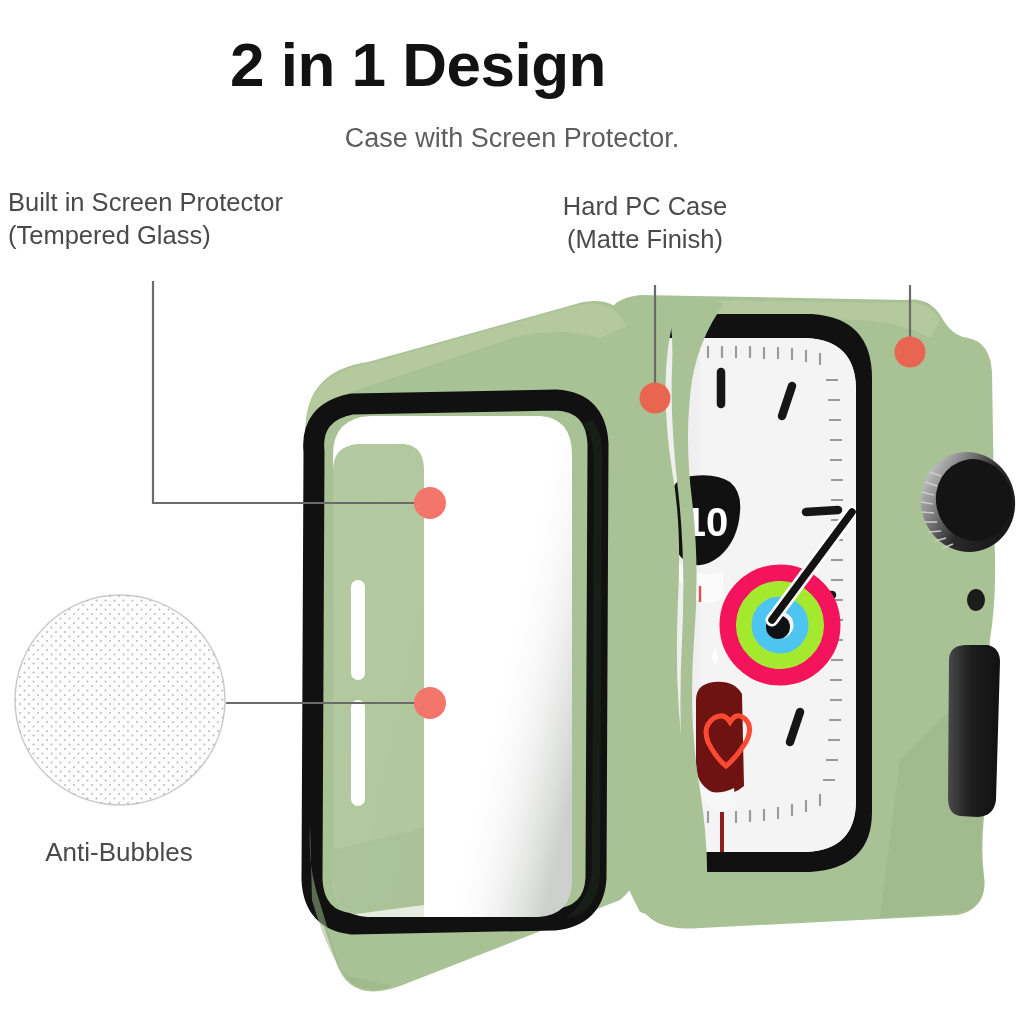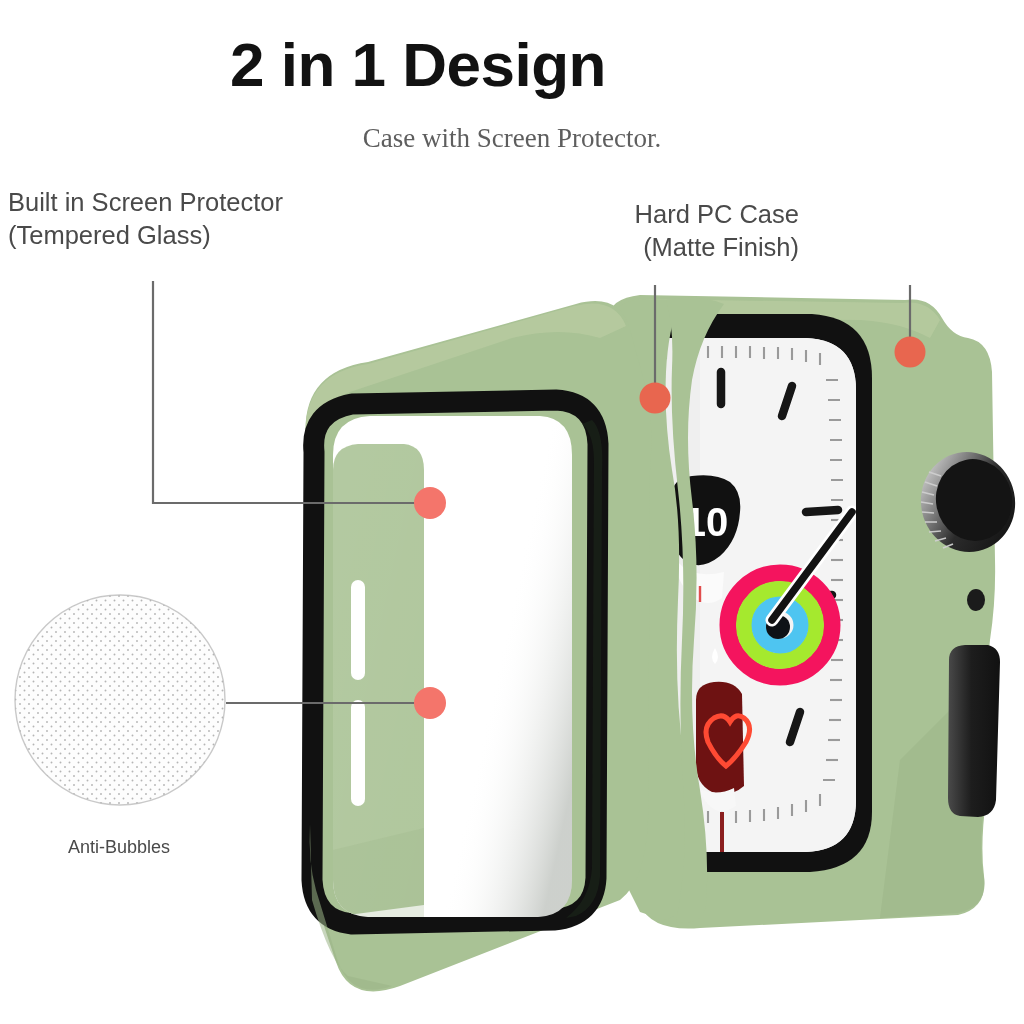--- a/index.html
+++ b/index.html
@@ -16,29 +16,29 @@
   
   #title{
     left:0;top:32px;width:836px;
     text-align:center;
     font-size:62px;font-weight:700;color:#121212;
     letter-spacing:-0.5px;line-height:1.05;
   }
   #subtitle{
     left:0;top:123px;width:1024px;
     text-align:center;
-    font-size:27px;font-weight:400;color:#5e5e5e;font-family:Liberation Serif, serif;
+    font-size:27px;font-weight:400;color:#5e5e5e;
   }
   .callout-label{
     font-size:25.5px;color:#4a4a4a;line-height:1.28;white-space:pre-line;
   }
   #lbl-protector{left:8px;top:186px;width:360px;text-align:left;}
-  #lbl-case{left:549px;top:190px;width:250px;text-align:right;margin-top:8px;}
+  #lbl-case{left:520px;top:190px;width:250px;text-align:center;}
   #lbl-anti{left:800px;top:190px;width:222px;text-align:center;}
-  #lbl-bubbles{left:0px;top:836px;width:238px;text-align:center;font-size:18px;color:#4a4a4a;}
+  #lbl-bubbles{left:0px;top:836px;width:238px;text-align:center;font-size:26px;color:#4a4a4a;}
 
   
   #art{position:absolute;left:0;top:0;width:1024px;height:1024px;}
 </style>
 </head>
 <body>
 
 <div id="stage">
 
   <svg id="art" viewBox="0 0 1024 1024">

